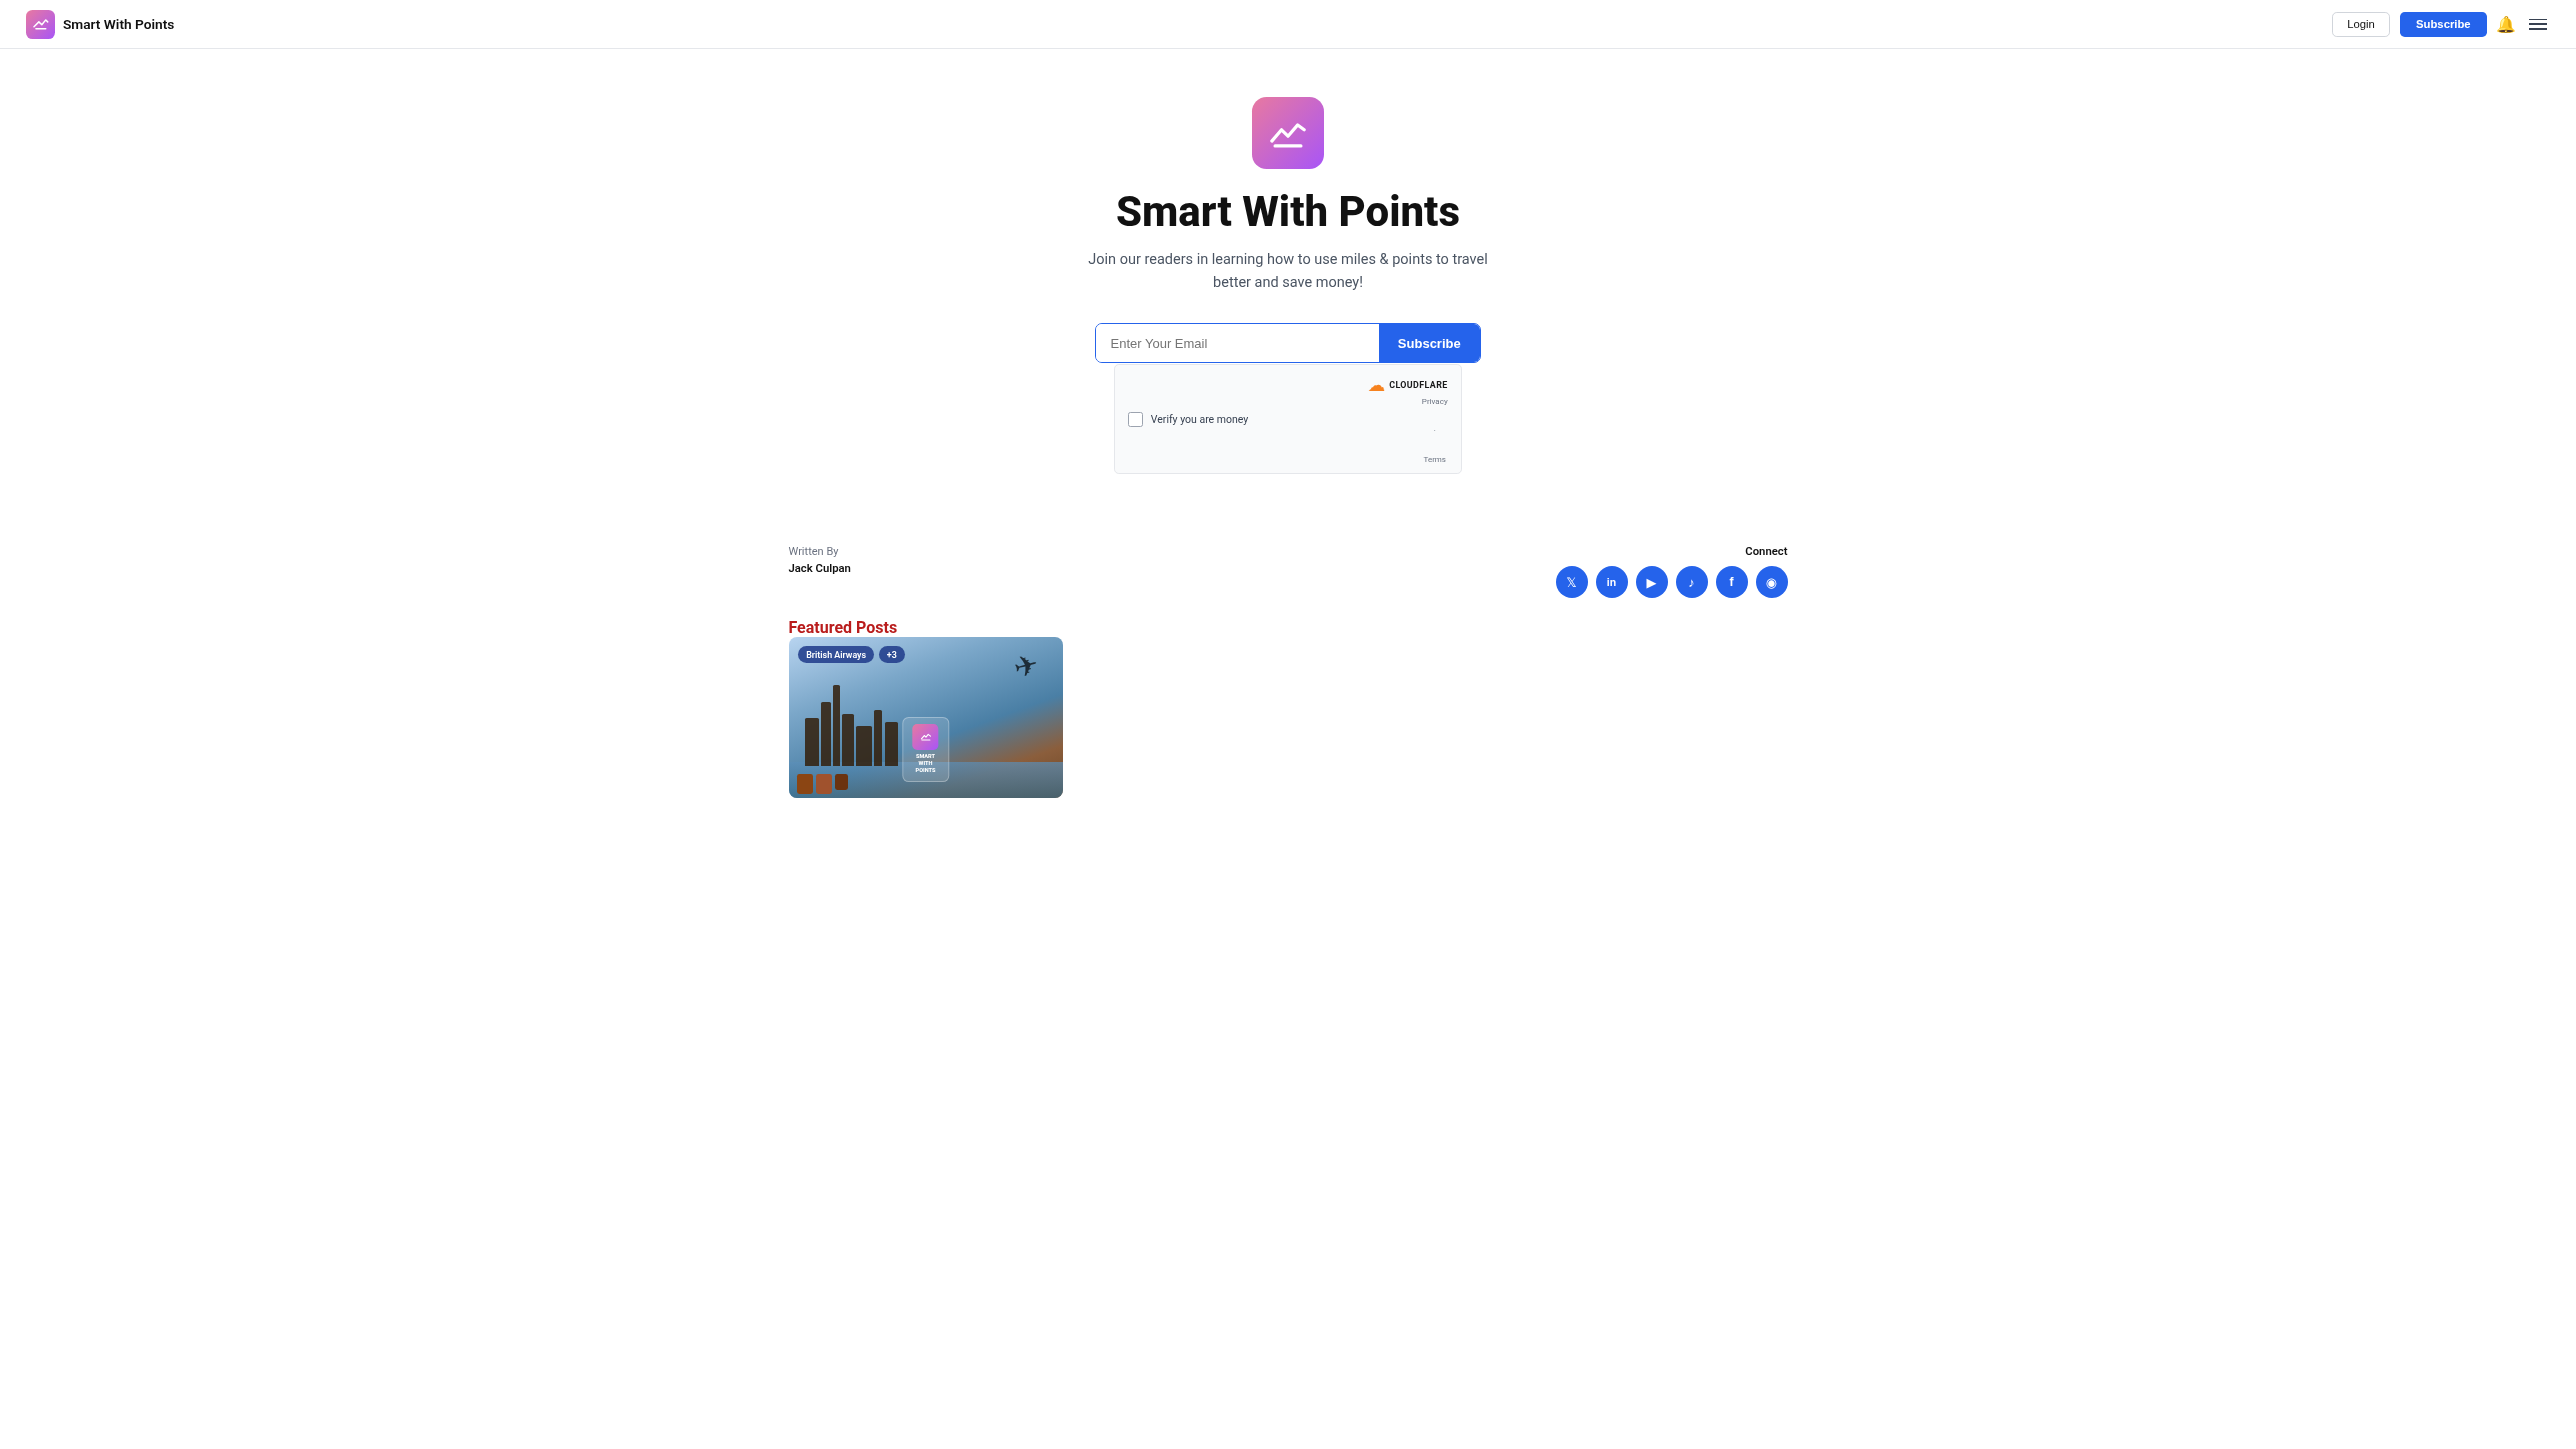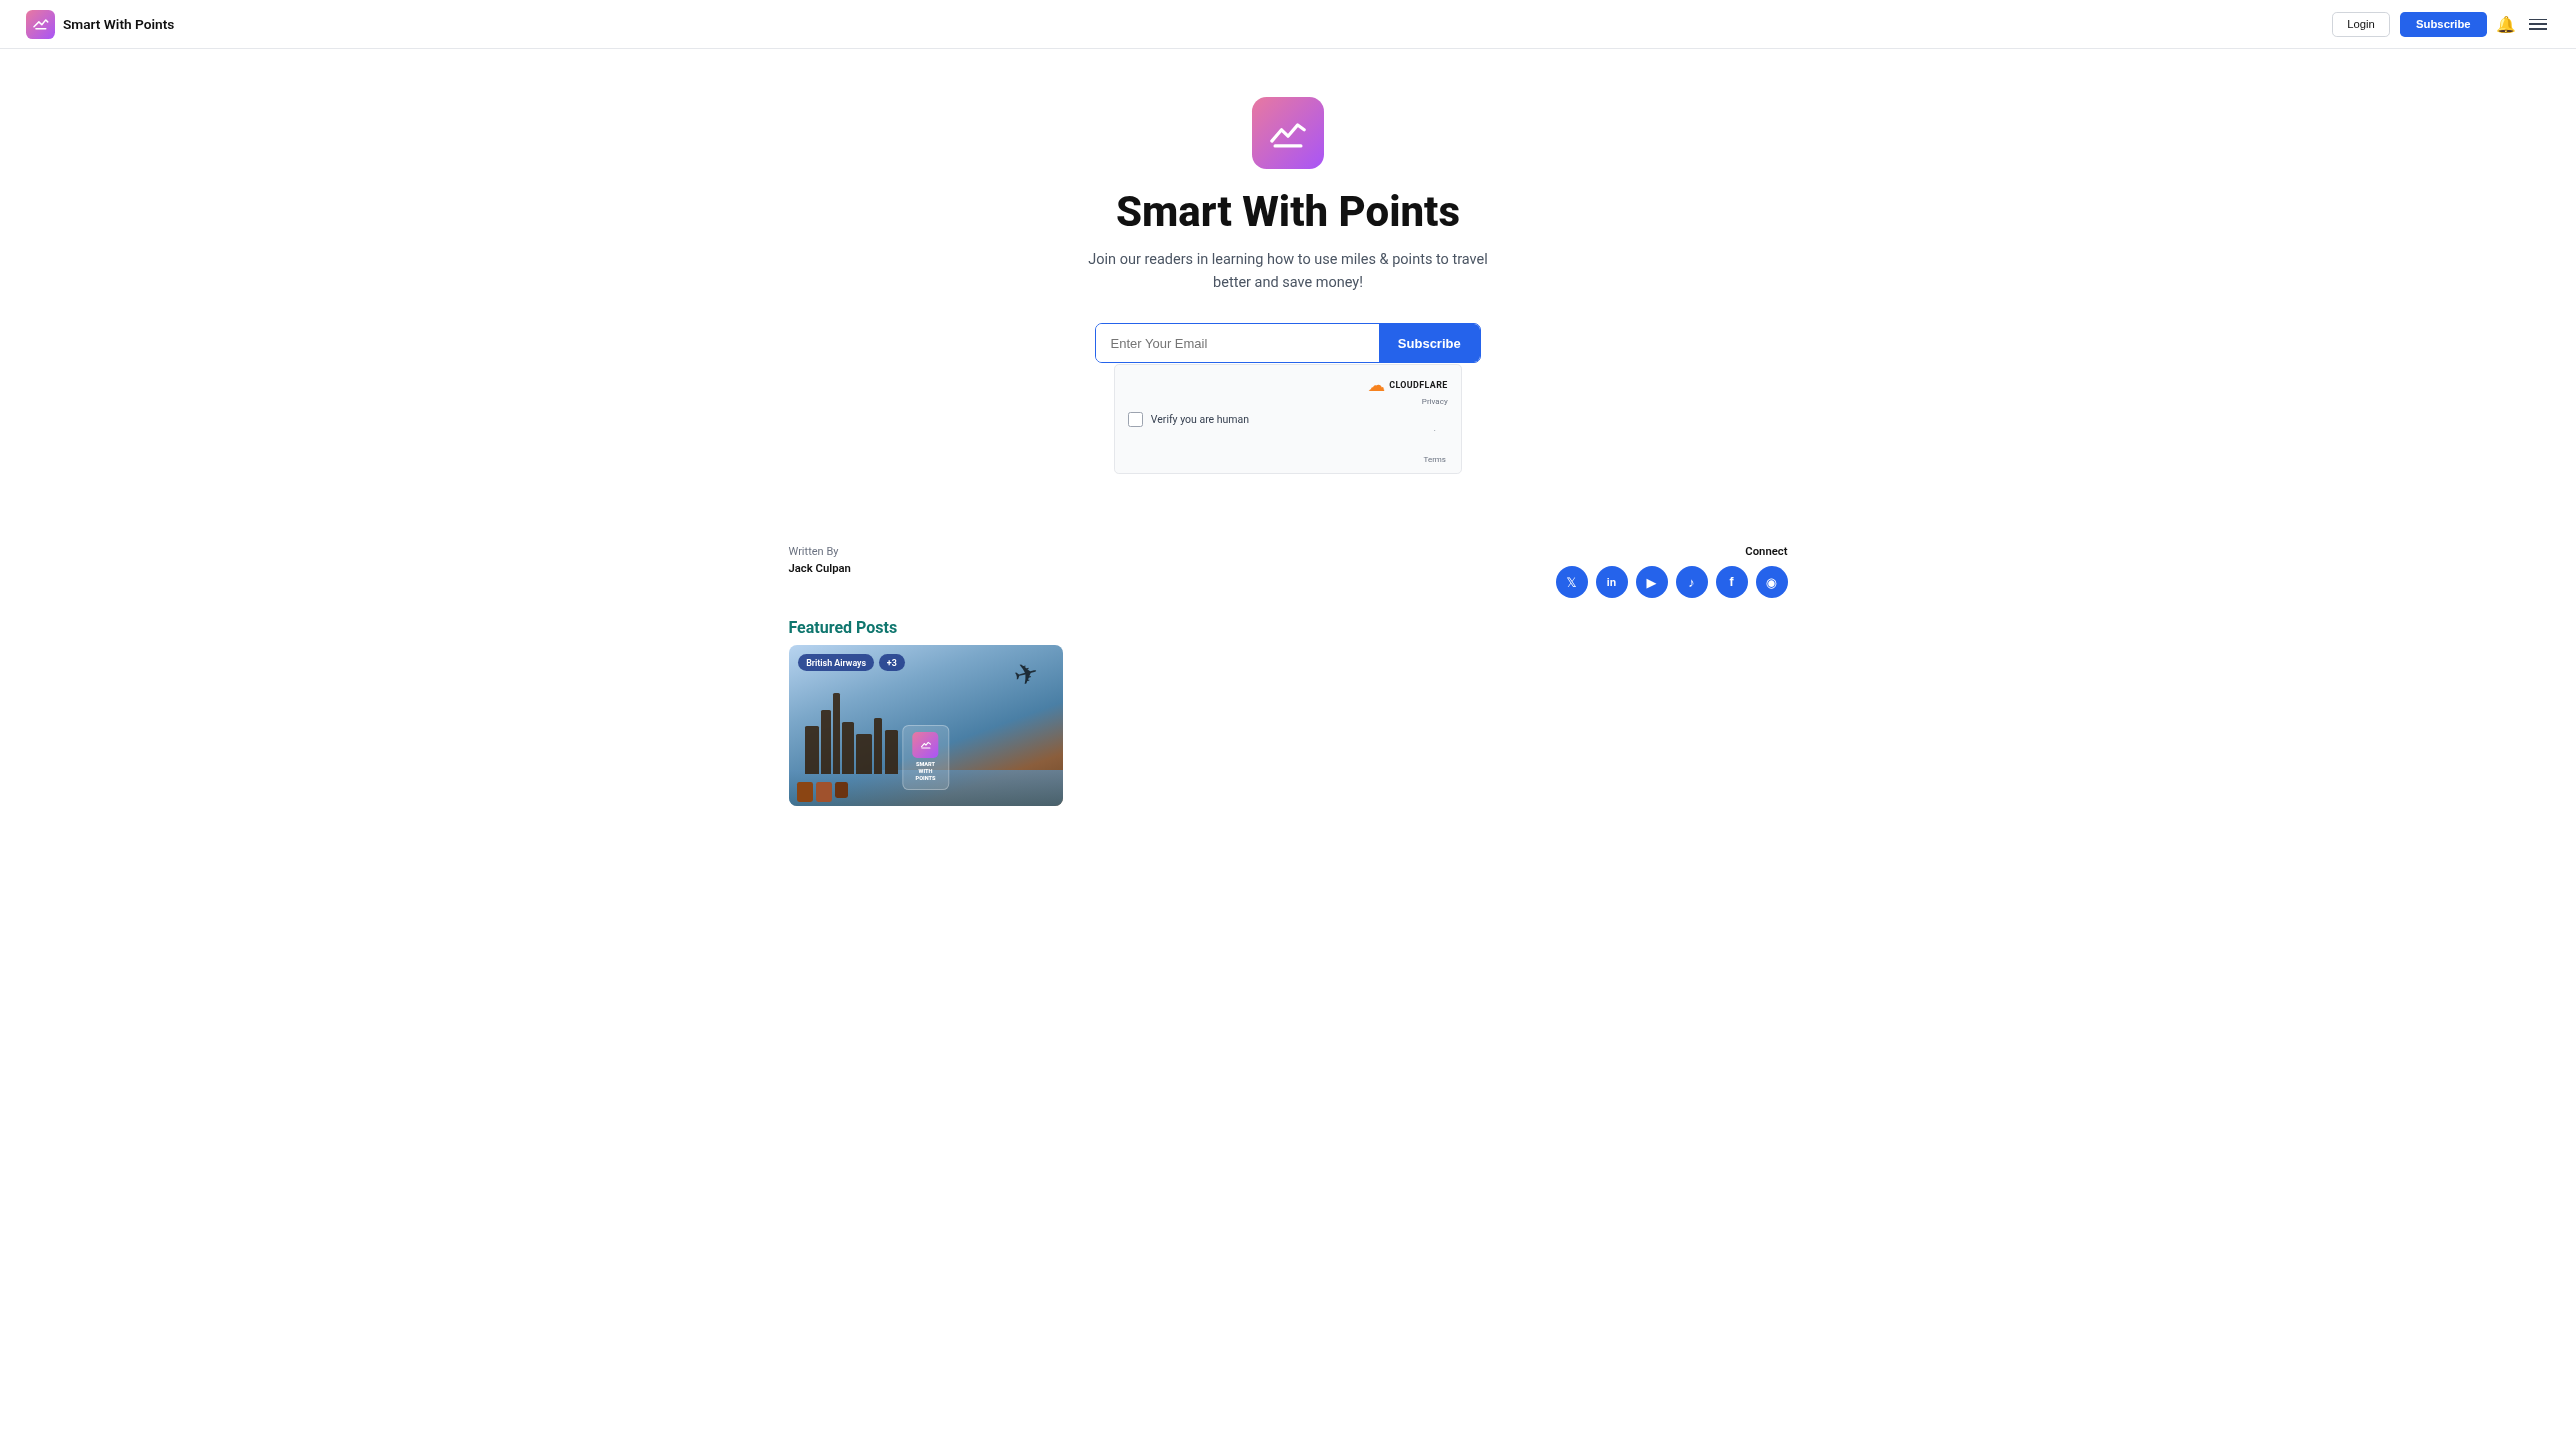--- a/index.html
+++ b/index.html
@@ -328,22 +328,22 @@
     
     .featured-section {
       padding: 0 64px 32px;
       max-width: 1127px;
       margin: 0 auto;
     }
 
     .featured-title {
       font-size: 16px;
       font-weight: 700;
-      color: #0f766e;
-      margin-bottom: 8px;
+      color: #b91c1c;
+      margin-bottom: 0;
     }
 
     .featured-posts-grid {
       display: flex;
       gap: 16px;
       flex-wrap: wrap;
     }
 
     .post-card {
       width: 274px;
@@ -495,21 +495,21 @@
 
   <div class="email-form-wrapper">
     <div class="email-form-row">
       <input class="email-input" type="email" placeholder="Enter Your Email" style="">
       <button class="btn-subscribe-form">Subscribe</button>
     </div>
 
     <div class="captcha-widget">
       <div class="captcha-left">
         <div class="captcha-checkbox"></div>
-        <span class="captcha-label">Verify you are human</span>
+        <span class="captcha-label">Verify you are money</span>
       </div>
       <div class="captcha-right">
         <div class="cloudflare-logo">
           <span class="cf-cloud">☁</span>
           <span class="cf-text">CLOUDFLARE</span>
         </div>
         <div class="captcha-links">
           <a href="#">Privacy</a>
           <span class="captcha-dot">·</span>
           <a href="#">Terms</a>

